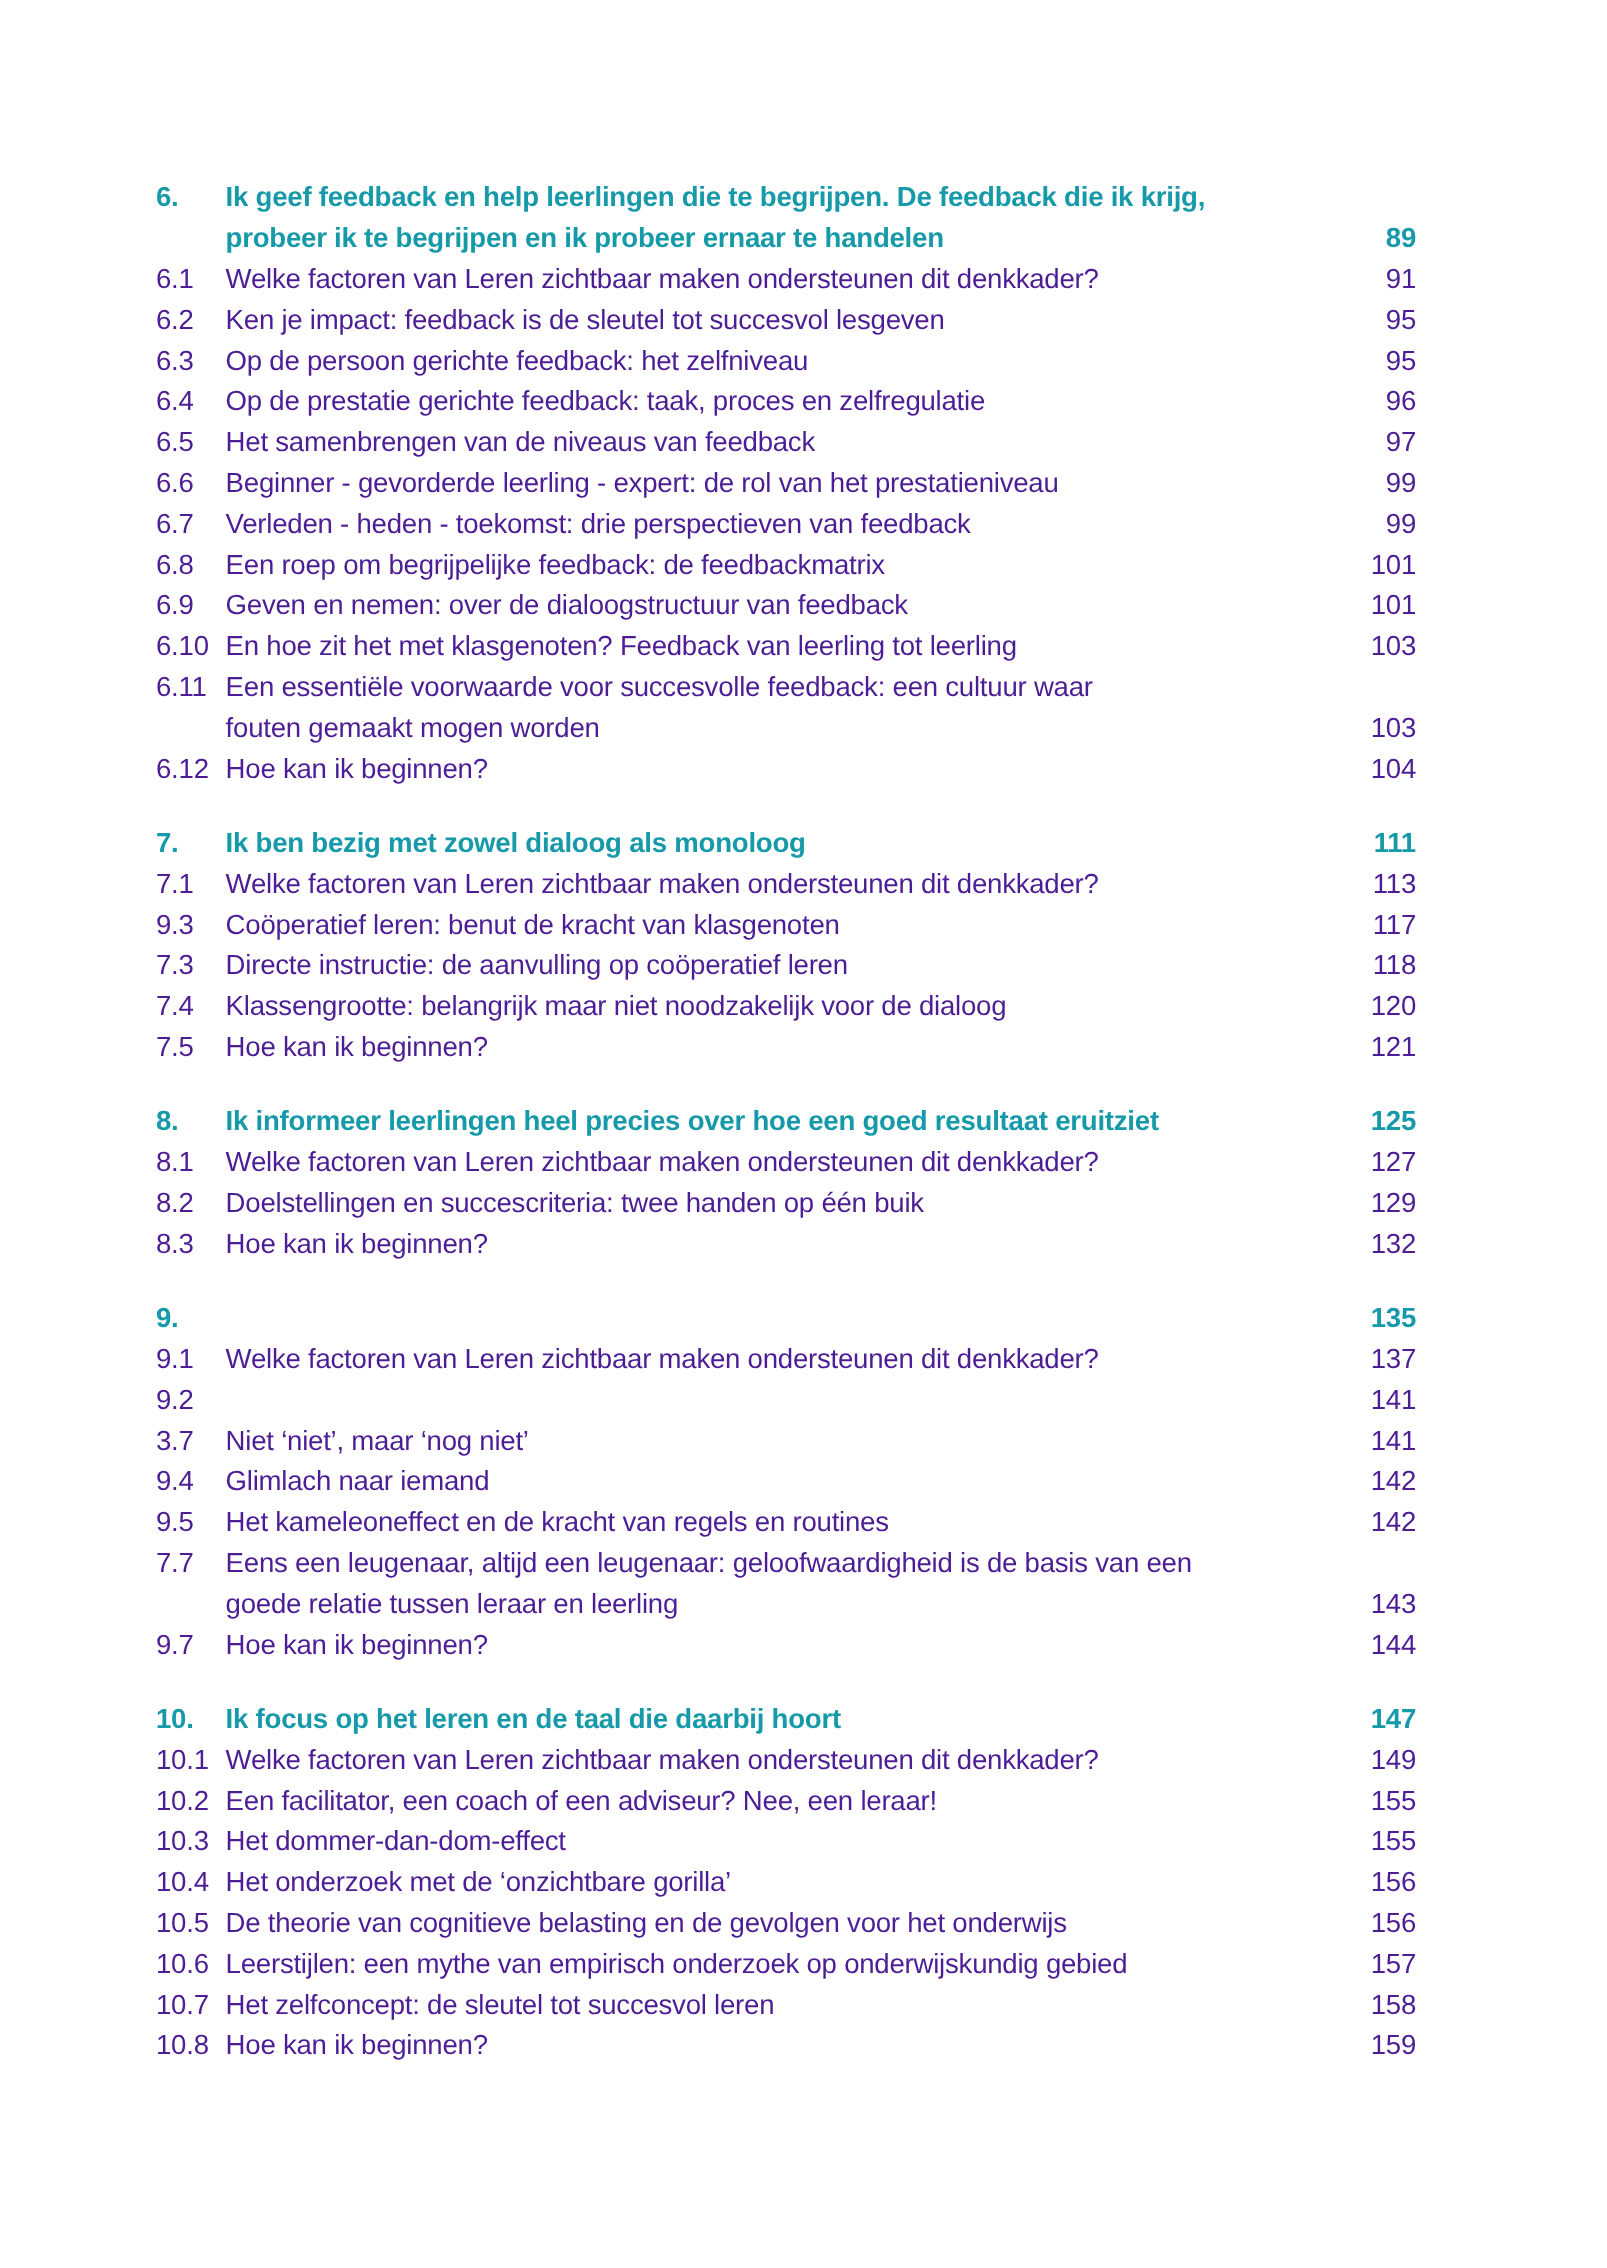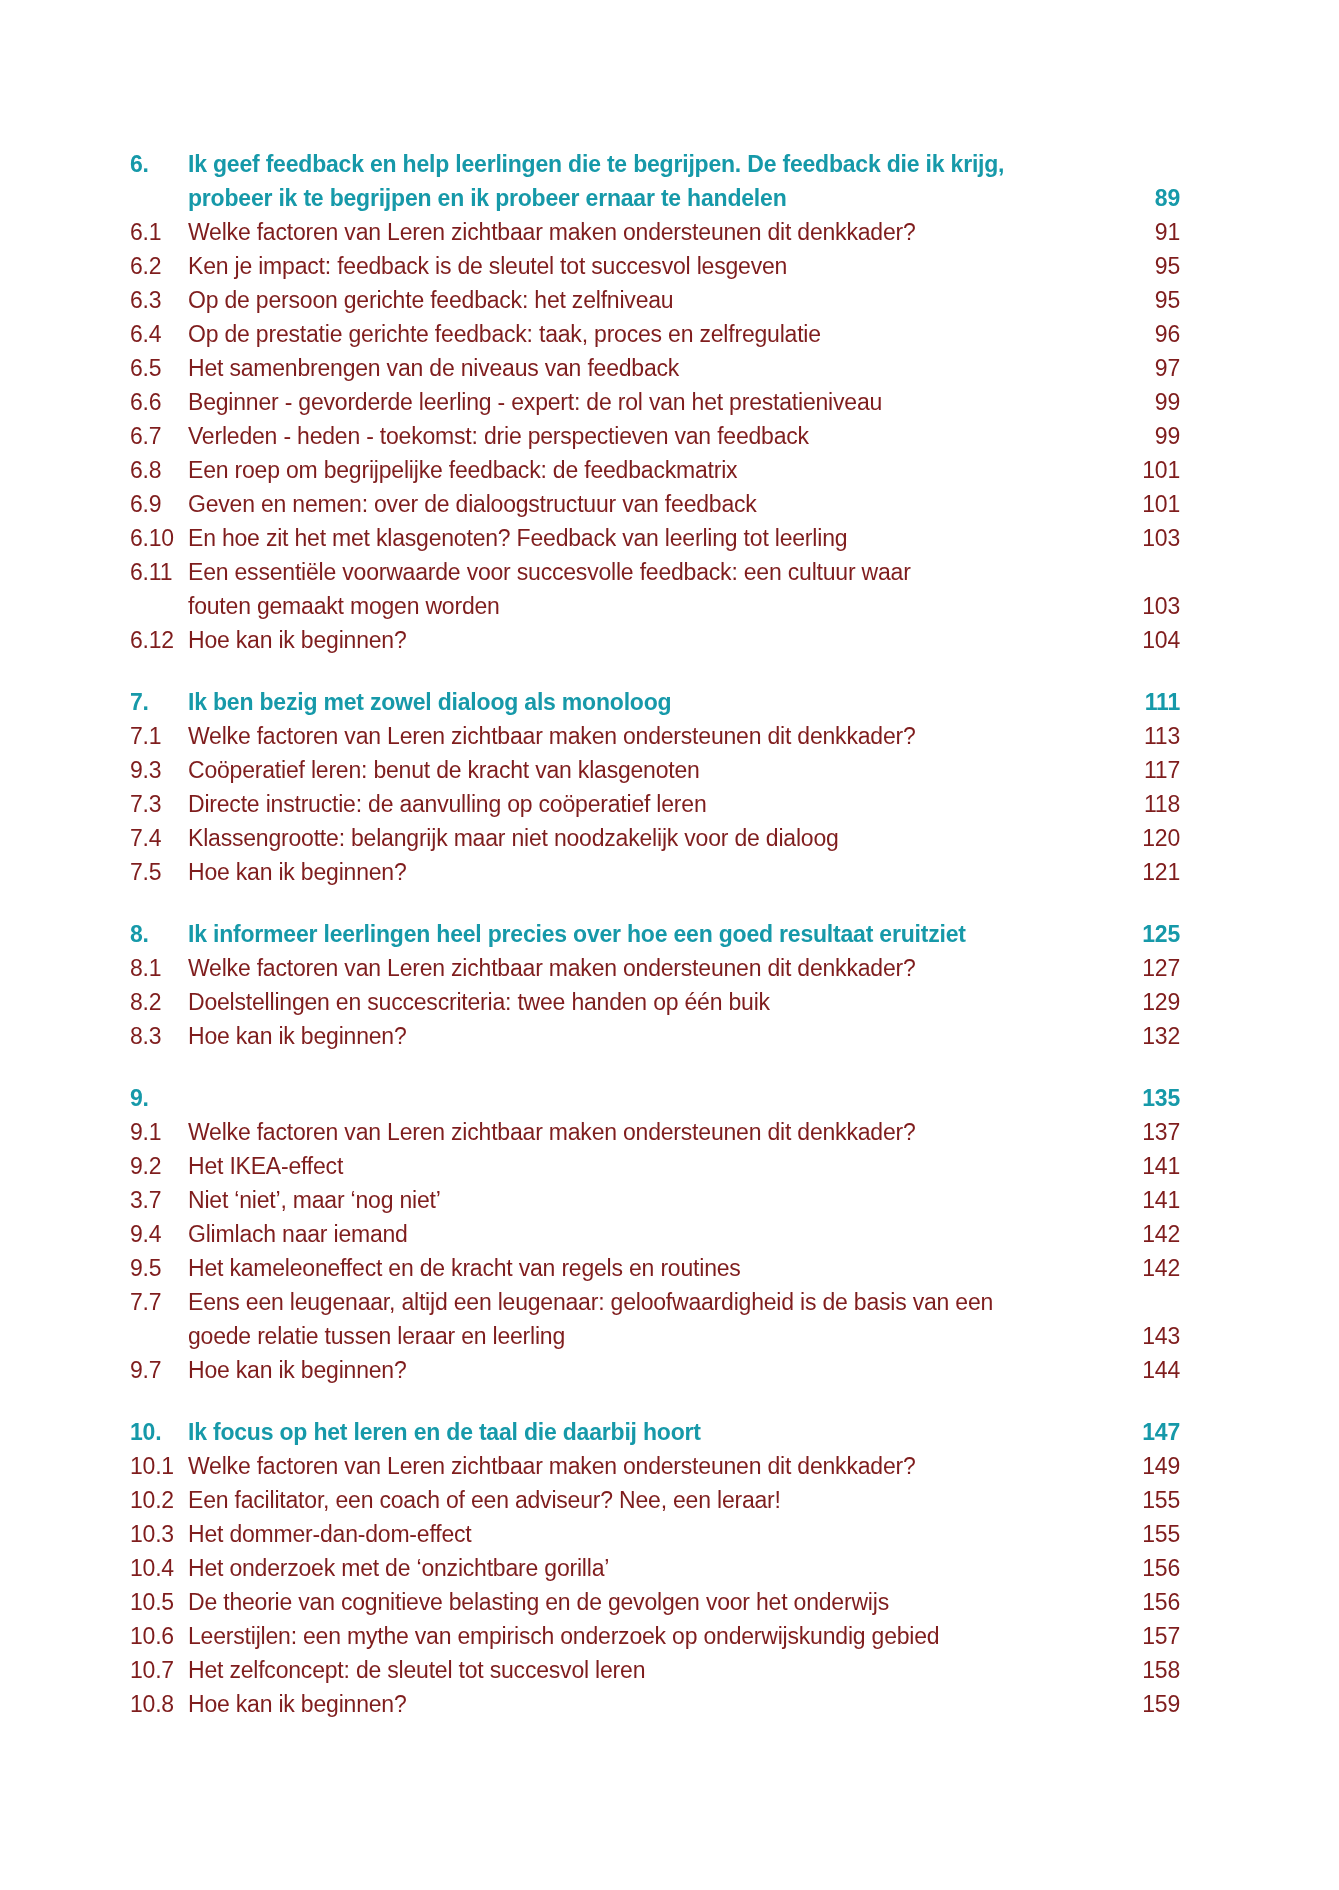--- a/index.html
+++ b/index.html
@@ -23,21 +23,21 @@
     width: 1050px;
   }
   .section + .section {
     margin-top: 28px;
   }
   .row {
     display: flex;
     align-items: flex-start;
     font-size: 23px;
     line-height: 34px;
-    color: #7f1d1d;
+    color: #4c1d95;
   }
   .col-num {
     flex: 0 0 58px;
     white-space: nowrap;
   }
   .col-title {
     flex: 1 1 auto;
     max-width: 922px;
     padding-right: 20px;
     white-space: pre-line;
@@ -212,21 +212,20 @@
     </div>
 
   <div class="row item">
     <span class="col-num">9.1</span>
     <span class="col-title">Welke factoren van Leren zichtbaar maken ondersteunen dit denkkader?</span>
     <span class="col-page">137</span>
   </div>
 
   <div class="row item">
     <span class="col-num">9.2</span>
-    <span class="col-title">Het IKEA-effect</span>
     <span class="col-page">141</span>
   </div>
 
   <div class="row item">
     <span class="col-num">3.7</span>
     <span class="col-title">Niet ‘niet’, maar ‘nog niet’</span>
     <span class="col-page">141</span>
   </div>
 
   <div class="row item">

